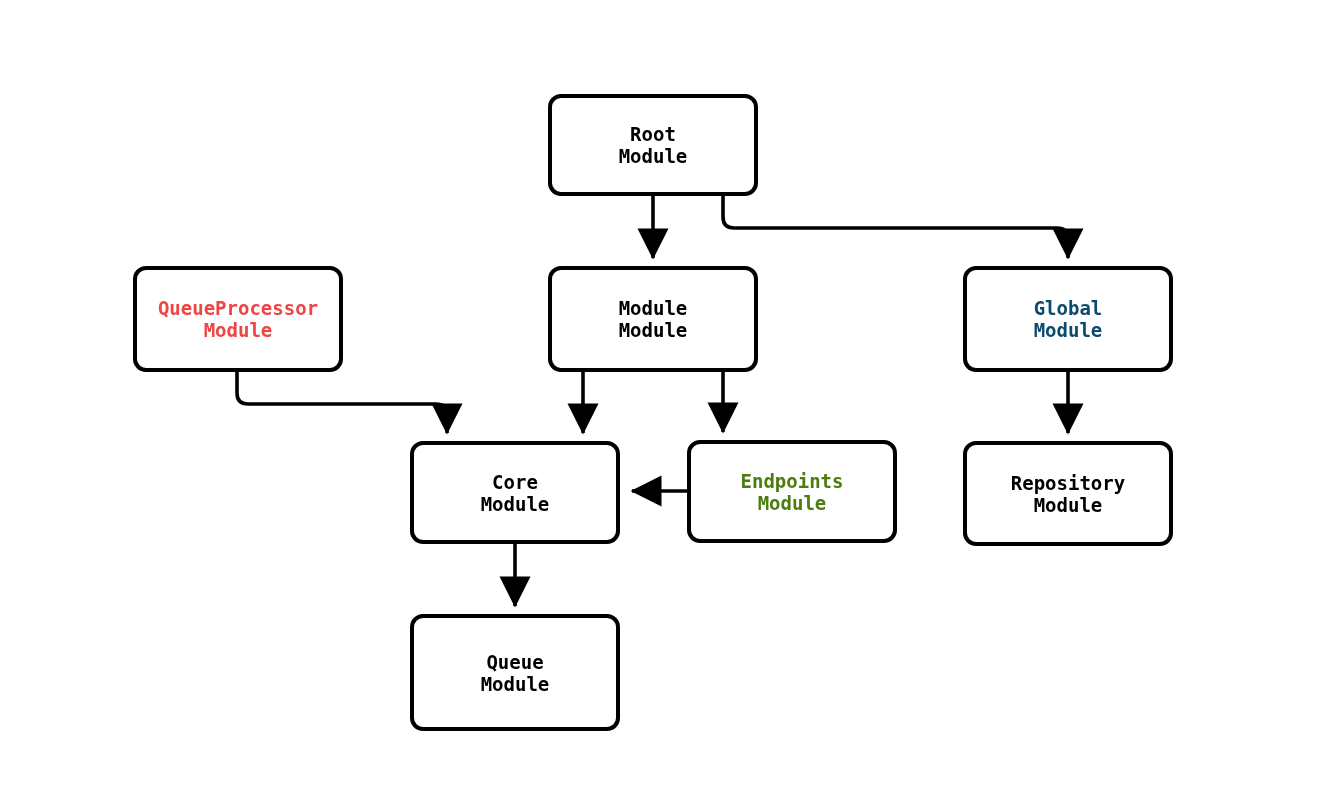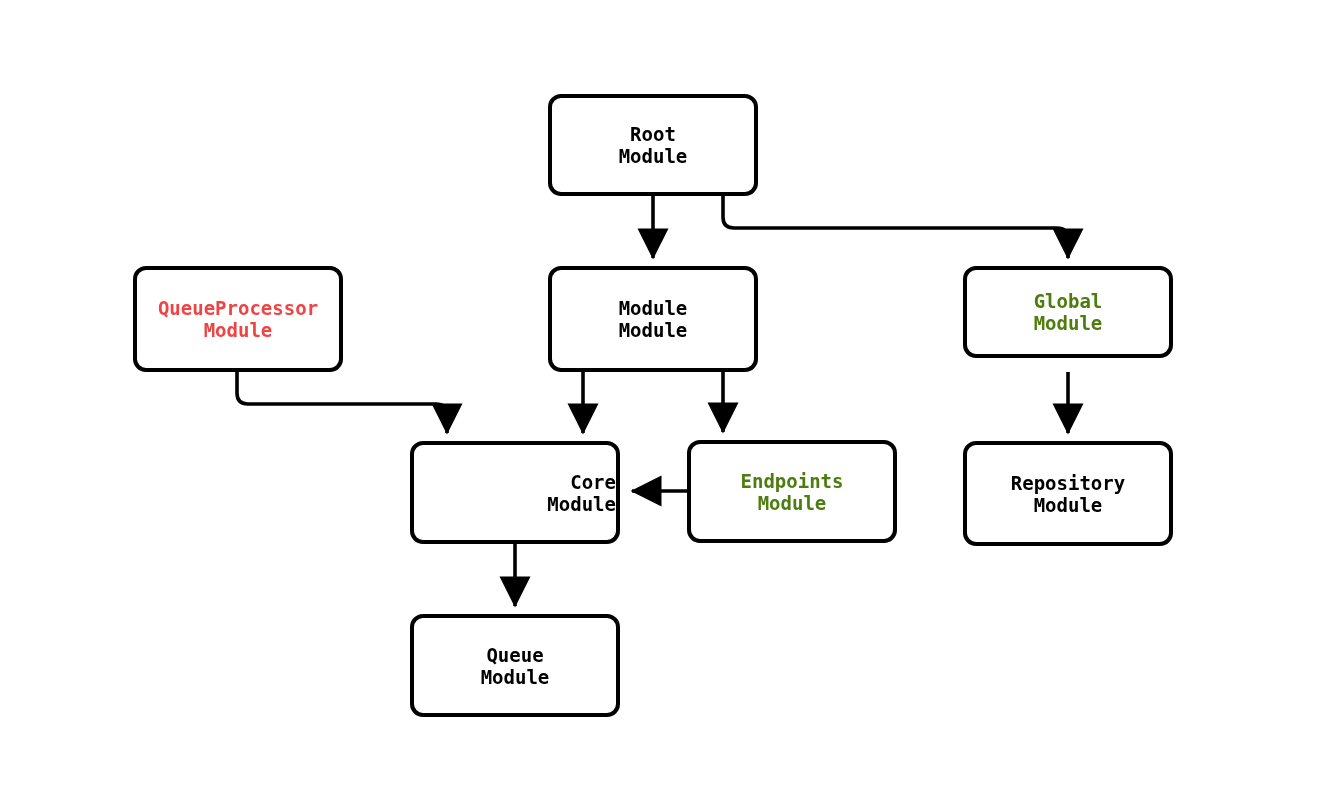--- a/index.html
+++ b/index.html
@@ -84,38 +84,38 @@
   <div class="node-box" style="left: 133px; top: 266px; width: 210px; height: 106px; background: rgb(255, 255, 255); border-color: rgb(0, 0, 0); color: #ef4444;">
     <span class="node-line">QueueProcessor</span>
     <span class="node-line">Module</span>
   </div>
 
   <div class="node-box" style="left: 548px; top: 266px; width: 210px; height: 106px; background: rgb(255, 255, 255); border-color: rgb(0, 0, 0); color: rgb(0, 0, 0);">
     <span class="node-line">Module</span>
     <span class="node-line">Module</span>
   </div>
 
-  <div class="node-box" style="left: 963px; top: 266px; width: 210px; height: 92px; background: rgb(255, 255, 255); border-color: rgb(0, 0, 0); color: #4d7c0f;">
+  <div class="node-box" style="left: 963px; top: 266px; width: 210px; height: 106px; background: rgb(255, 255, 255); border-color: rgb(0, 0, 0); color: #0c4a6e;">
     <span class="node-line">Global</span>
     <span class="node-line">Module</span>
   </div>
 
-  <div class="node-box" style="left: 410px; top: 441px; width: 210px; height: 103px; background: rgb(255, 255, 255); border-color: rgb(0, 0, 0); color: rgb(0, 0, 0); align-items: flex-end;">
+  <div class="node-box" style="left: 410px; top: 441px; width: 210px; height: 103px; background: rgb(255, 255, 255); border-color: rgb(0, 0, 0); color: rgb(0, 0, 0);">
     <span class="node-line">Core</span>
     <span class="node-line">Module</span>
   </div>
 
   <div class="node-box" style="left: 687px; top: 440px; width: 210px; height: 103px; background: rgb(255, 255, 255); border-color: rgb(0, 0, 0); color: #4d7c0f;">
     <span class="node-line">Endpoints</span>
     <span class="node-line">Module</span>
   </div>
 
   <div class="node-box" style="left: 963px; top: 441px; width: 210px; height: 105px; background: rgb(255, 255, 255); border-color: rgb(0, 0, 0); color: rgb(0, 0, 0); text-align: right;">
     <span class="node-line">Repository</span>
     <span class="node-line">Module</span>
   </div>
 
-  <div class="node-box" style="left: 410px; top: 614px; width: 210px; height: 103px; background: rgb(255, 255, 255); border-color: rgb(0, 0, 0); color: rgb(0, 0, 0);">
+  <div class="node-box" style="left: 410px; top: 614px; width: 210px; height: 117px; background: rgb(255, 255, 255); border-color: rgb(0, 0, 0); color: rgb(0, 0, 0);">
     <span class="node-line">Queue</span>
     <span class="node-line">Module</span>
   </div>
 
 </div>
 
 </body></html>

